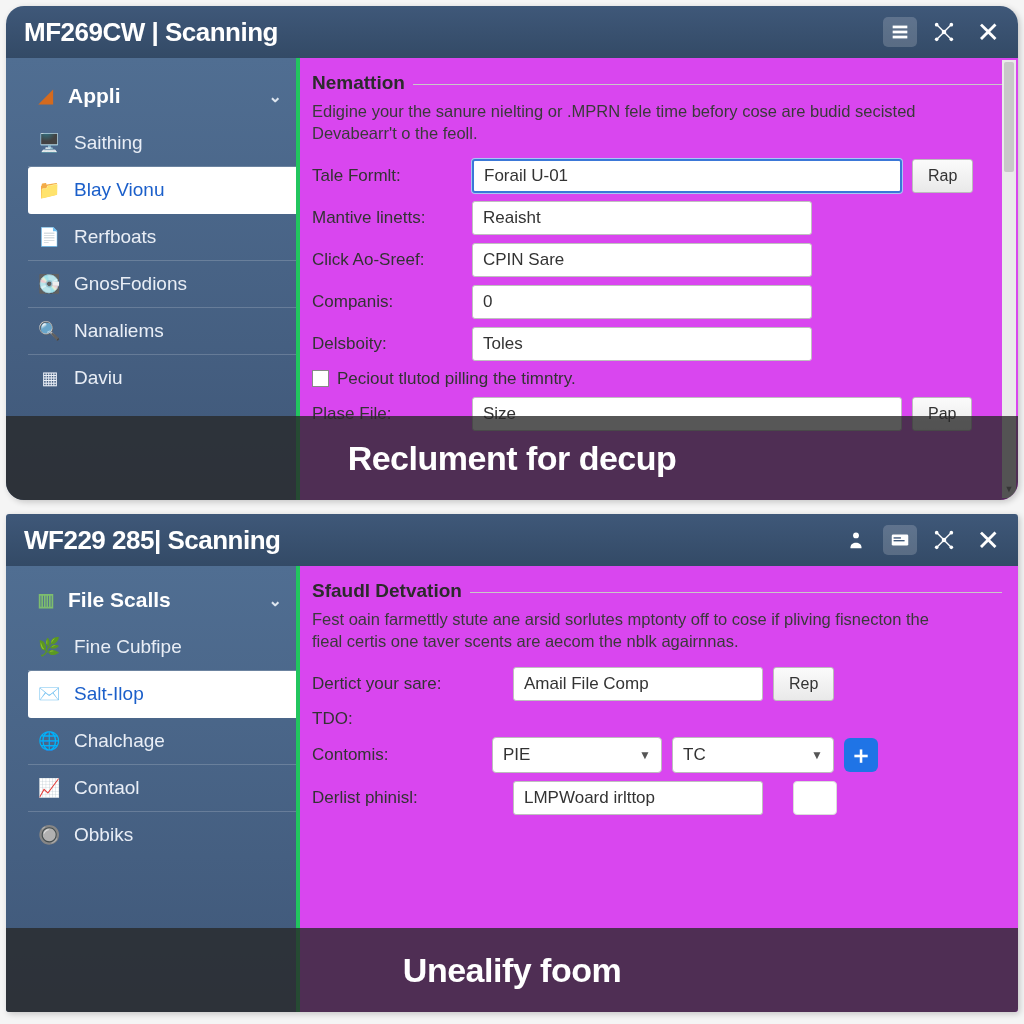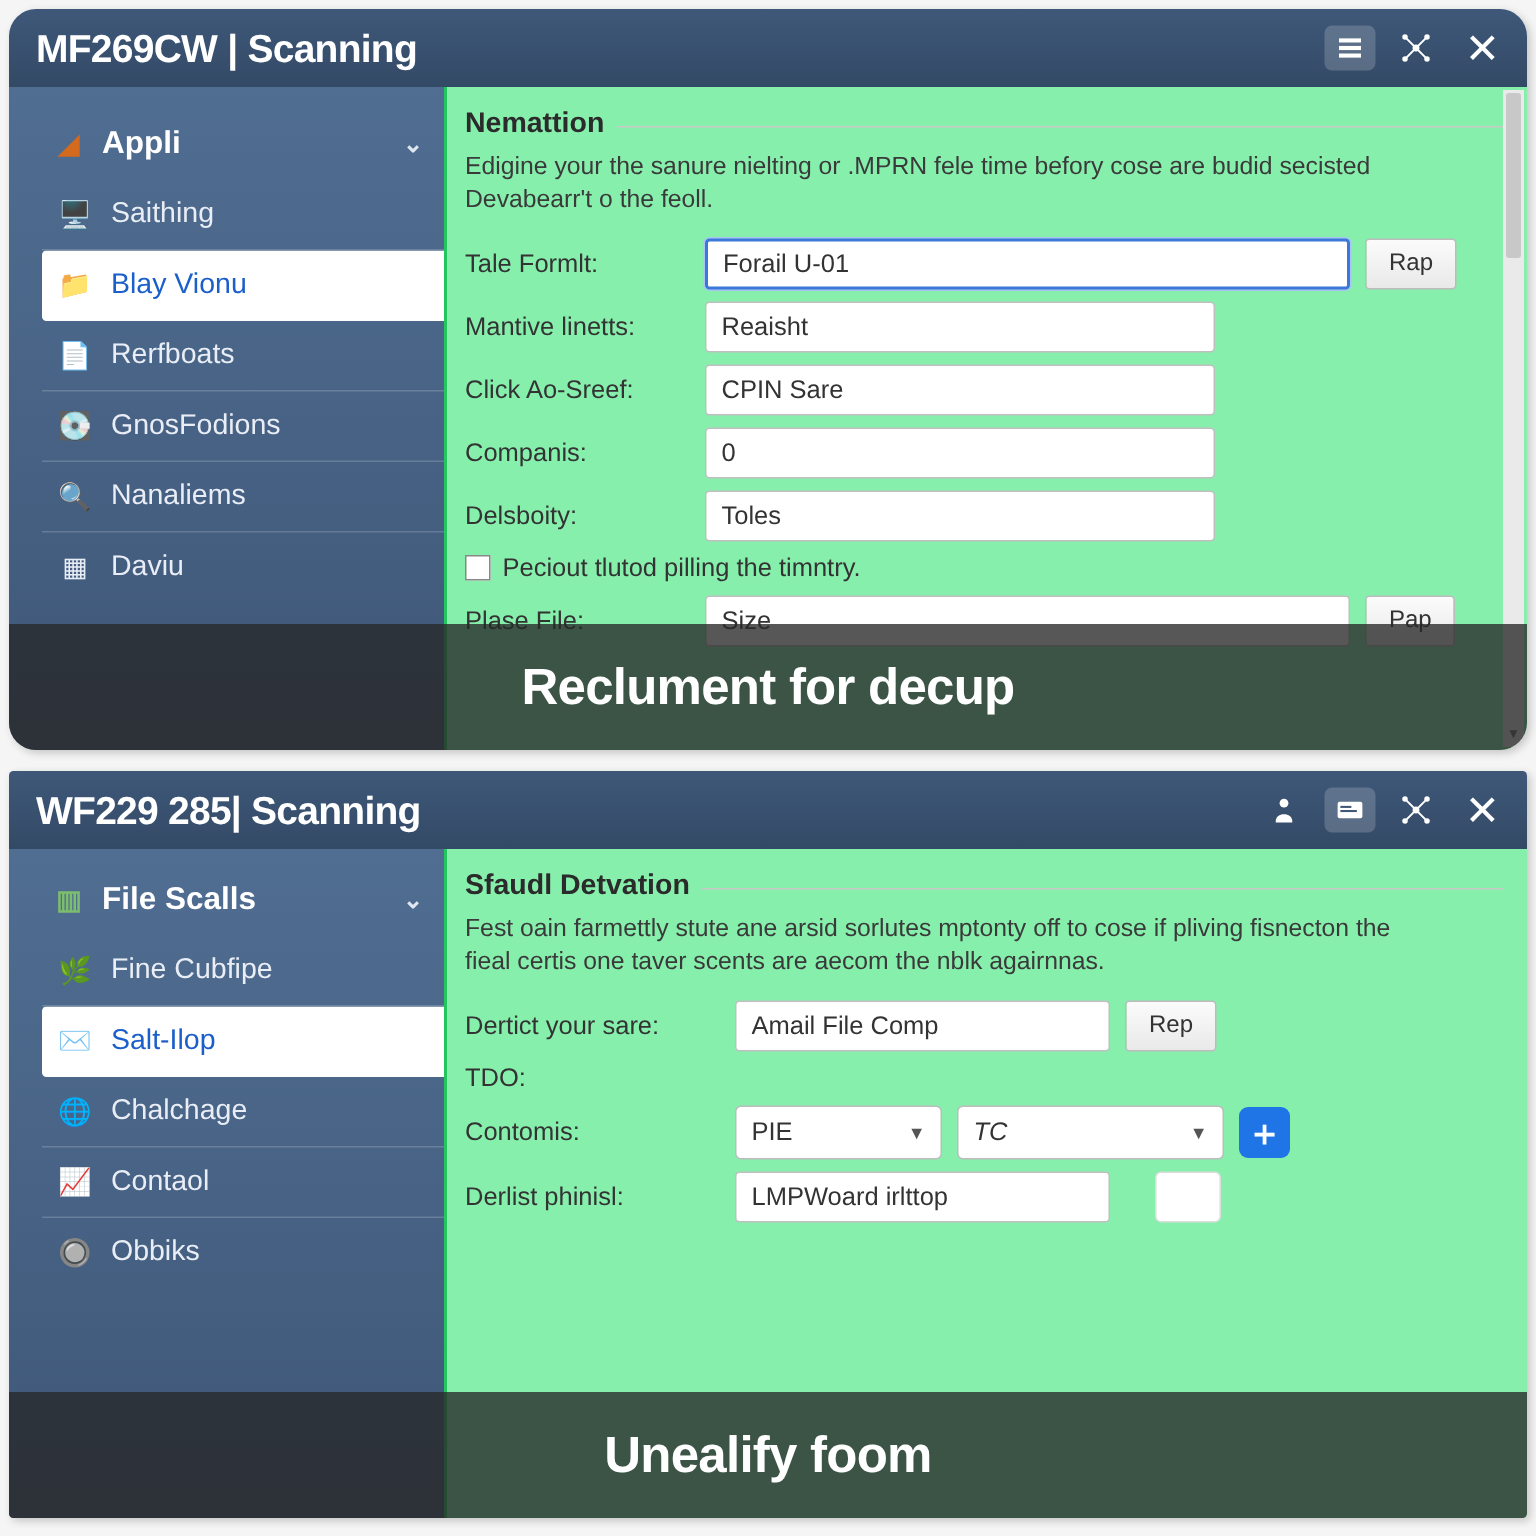--- a/index.html
+++ b/index.html
@@ -76,22 +76,22 @@
   font-weight: 500;
 }
 .side-icon {
   width: 24px; height: 22px;
   display: inline-flex; align-items: center; justify-content: center;
   font-size: 18px;
 }
 .si-appli { color: #d46a1e; }
 .content {
   flex: 1;
-  background: #86efac;
-  border-left: 2px solid #22c55e;
+  background: #d946ef;
+  border-left: 4px solid #22c55e;
   padding: 14px 16px 12px 12px;
   position: relative;
 }
 .scrollbar {
   position: absolute; right: 2px; top: 2px; bottom: 2px; width: 14px;
   background: #eaeaea;
 }
 .scroll-thumb { position: absolute; left: 2px; right: 2px; top: 2px; height: 110px; background: #c8c8c8; border-radius: 2px; }
 .scroll-arrow { position: absolute; left:0; right:0; height:14px; text-align:center; font-size:9px; color:#666; }
 .scroll-arrow.up { top:0; }
@@ -105,21 +105,21 @@
   flex: 1; max-width: 430px;
   height: 34px;
   border: 1px solid #bfbfbf;
   border-radius: 3px;
   background: #fff;
   padding: 0 10px;
   font-size: 17px; color: #333;
 }
 .form-input.focus { border: 2px solid #3b78d8; box-shadow: 0 0 0 1px #a9c6f4; }
 .form-input.narrow { max-width: 340px; }
-.form-input.mid { max-width: 250px; }
+.form-input.mid { max-width: 250px; margin-left: 21px; }
 .side-btn {
   height: 34px; padding: 0 15px;
   background: linear-gradient(#fbfbfb,#e9e9e9);
   border: 1px solid #bcbcbc;
   border-radius: 3px; font-size: 16px; color: #333; cursor: pointer;
 }
 .chk-row { display: flex; align-items: center; gap: 8px; margin: 6px 0 8px 0; font-size: 17px; color: #333; }
 .chk-box { width: 17px; height: 17px; border: 1px solid #888; background: #fff; }
 .select {
   height: 36px; border: 1px solid #bcbcbc; border-radius: 4px; background: #fff;
@@ -315,25 +315,25 @@
       <div class="form-row">
         <span class="form-label" style="width:170px;">Dertict your sare:</span>
         <input class="form-input mid" value="Amail File Comp" style="">
         <button class="side-btn">Rep</button>
       </div>
       <div class="form-row">
         <span class="form-label" style="width:170px;">TDO:</span>
       </div>
       <div class="form-row">
         <span class="form-label" style="width:170px;">Contomis:</span>
-        <div class="select" style="width:138px;align-items:center;">
+        <div class="select" style="width:170px;align-items:center;">
           <span>PIE</span>
           <span class="caret">▼</span>
         </div>
-        <div class="select" style="width:178px;font-style:italic;">
+        <div class="select" style="width:162px;">
           <span>TC</span>
           <span class="caret">▼</span>
         </div>
         <div class="plus-btn">＋</div>
       </div>
       <div class="form-row">
         <span class="form-label" style="width:170px;">Derlist phinisl:</span>
         <input class="form-input mid" value="LMPWoard irlttop" style="">
         <span style="width:10px;"></span>
         <div class="blank-btn"></div>

